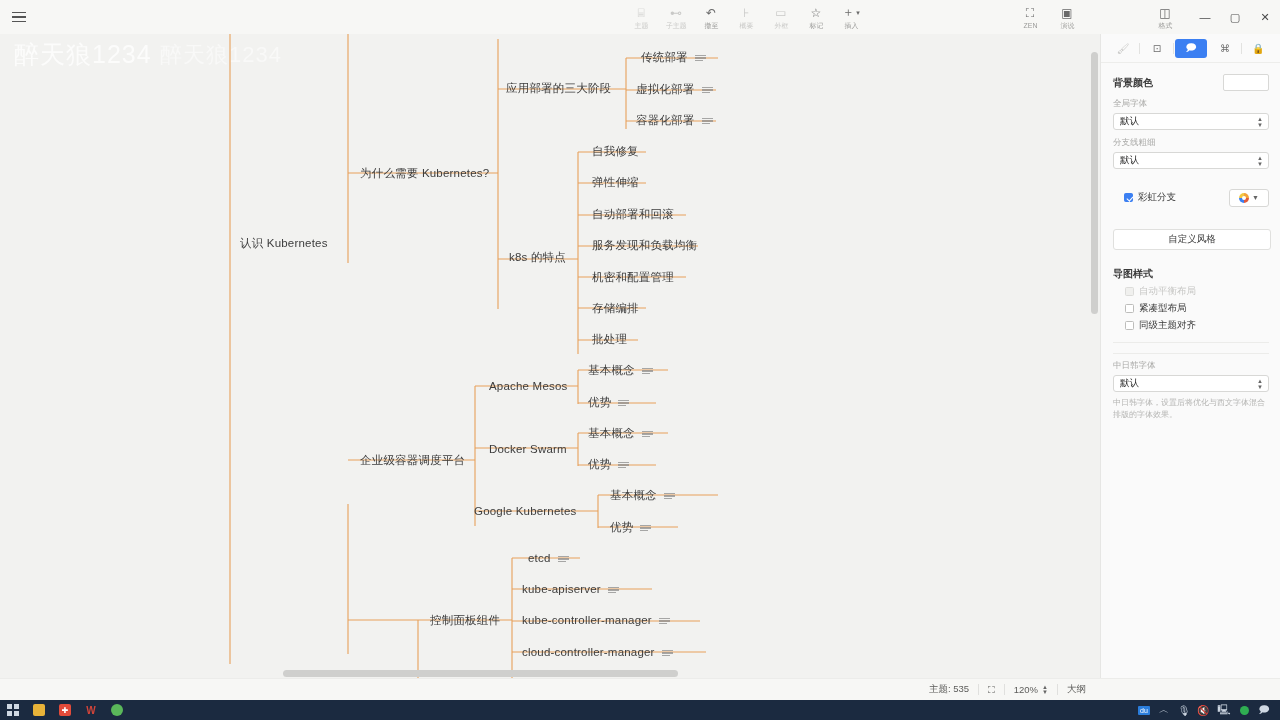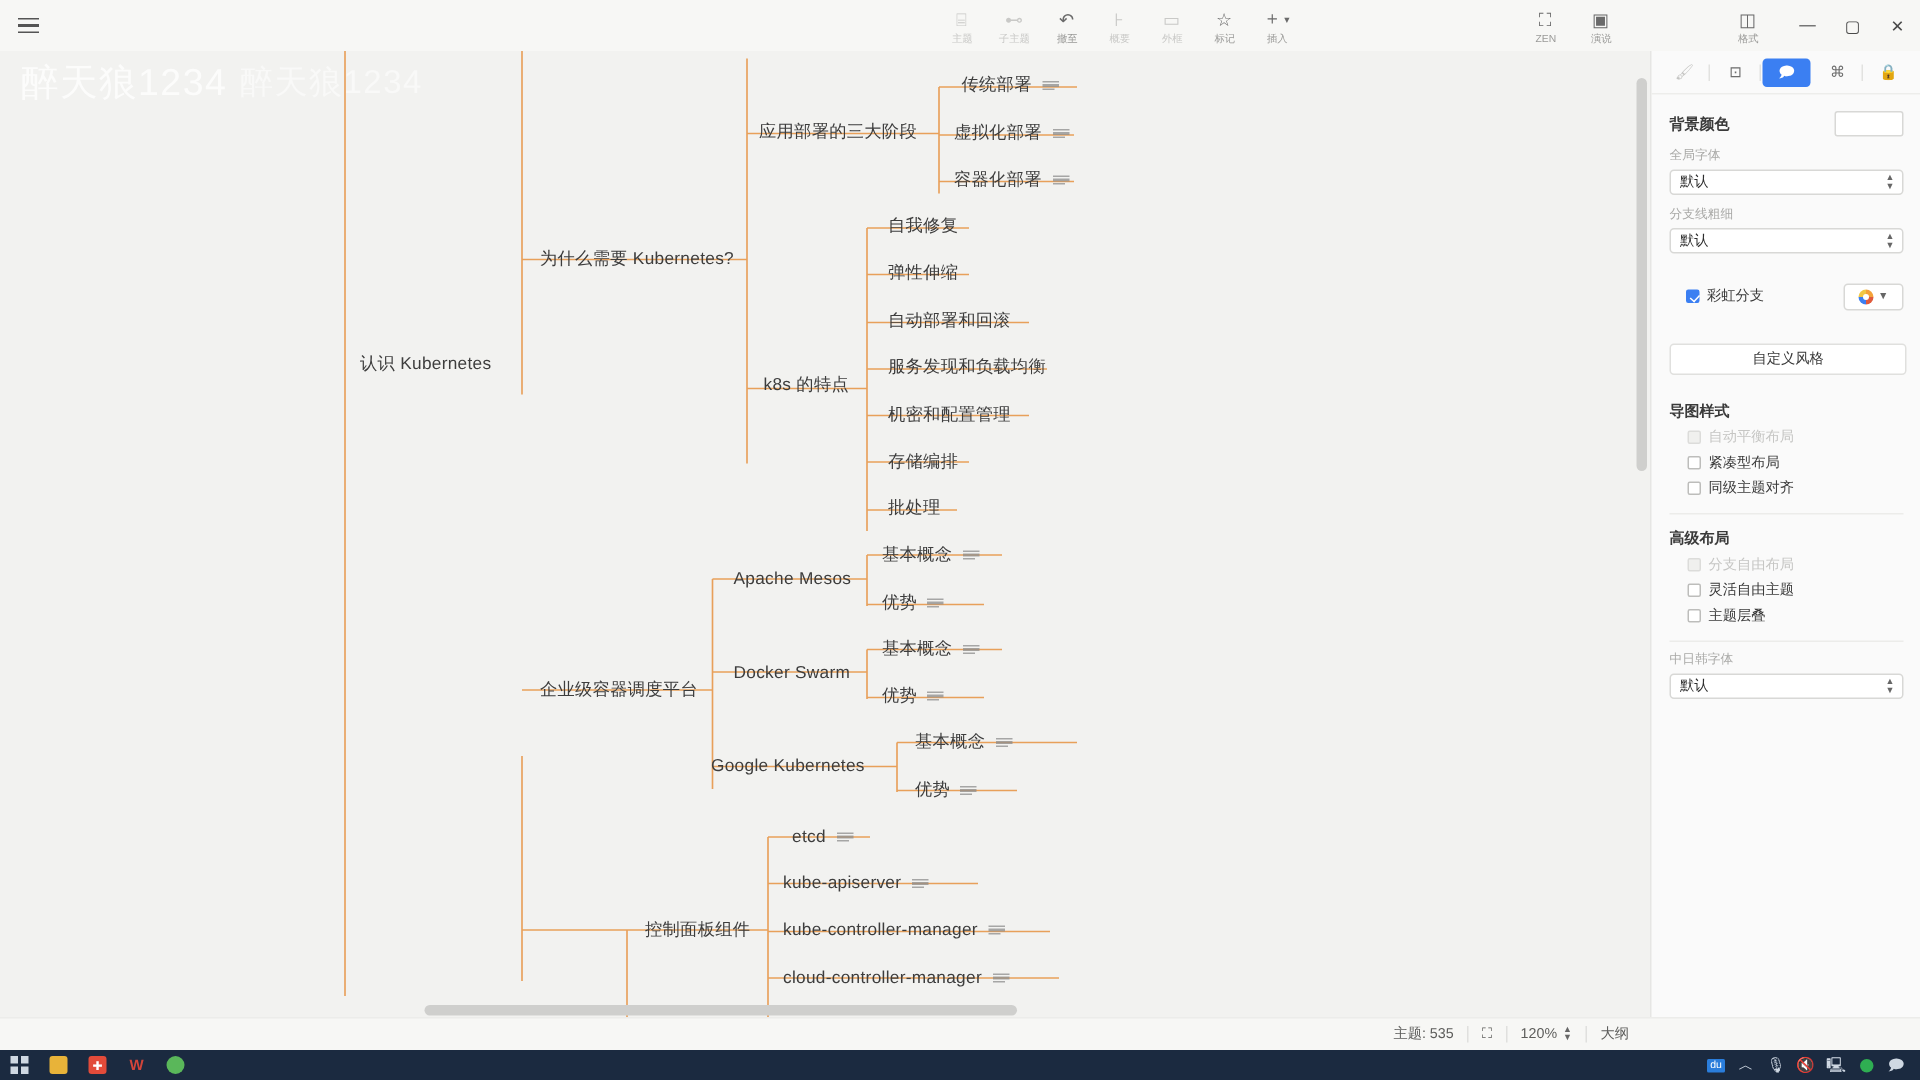--- a/index.html
+++ b/index.html
@@ -442,48 +442,34 @@
         <span>紧凑型布局</span>
       </div>
       <div class="cbrow">
         <div class="cb"></div>
         <span>同级主题对齐</span>
       </div>
     </div>
 
     <div class="divider"></div>
 
-    <div class="psec" style="padding-top:9px;">
-      <div class="plabel" style="margin-bottom:4px;">高级布局</div>
-      <div class="cbrow dim">
-        <div class="cb"></div>
-        <span>分支自由布局</span>
-      </div>
-      <div class="cbrow">
-        <div class="cb"></div>
-        <span>灵活自由主题</span>
-      </div>
-      <div class="cbrow">
-        <div class="cb"></div>
-        <span>主题层叠</span>
-      </div>
-    </div>
 
     <div class="divider"></div>
 
     <div class="psec" style="padding-top:6px;">
       <div class="psub" style="margin-top:0;">中日韩字体</div>
       <div class="select">
         <span>默认</span>
         <span class="caret">
             <span>▲</span>
             <span>▼</span>
           </span>
       </div>
     </div>
+    <div class="hint">中日韩字体，设置后将优化与西文字体混合排版的字体效果。</div>
   </div>
 
   <div class="status">
     <div class="seg">主题: 535</div>
     <div class="vline"></div>
     <div class="seg">
       <span>⛶</span>
     </div>
     <div class="vline"></div>
     <div class="seg">

